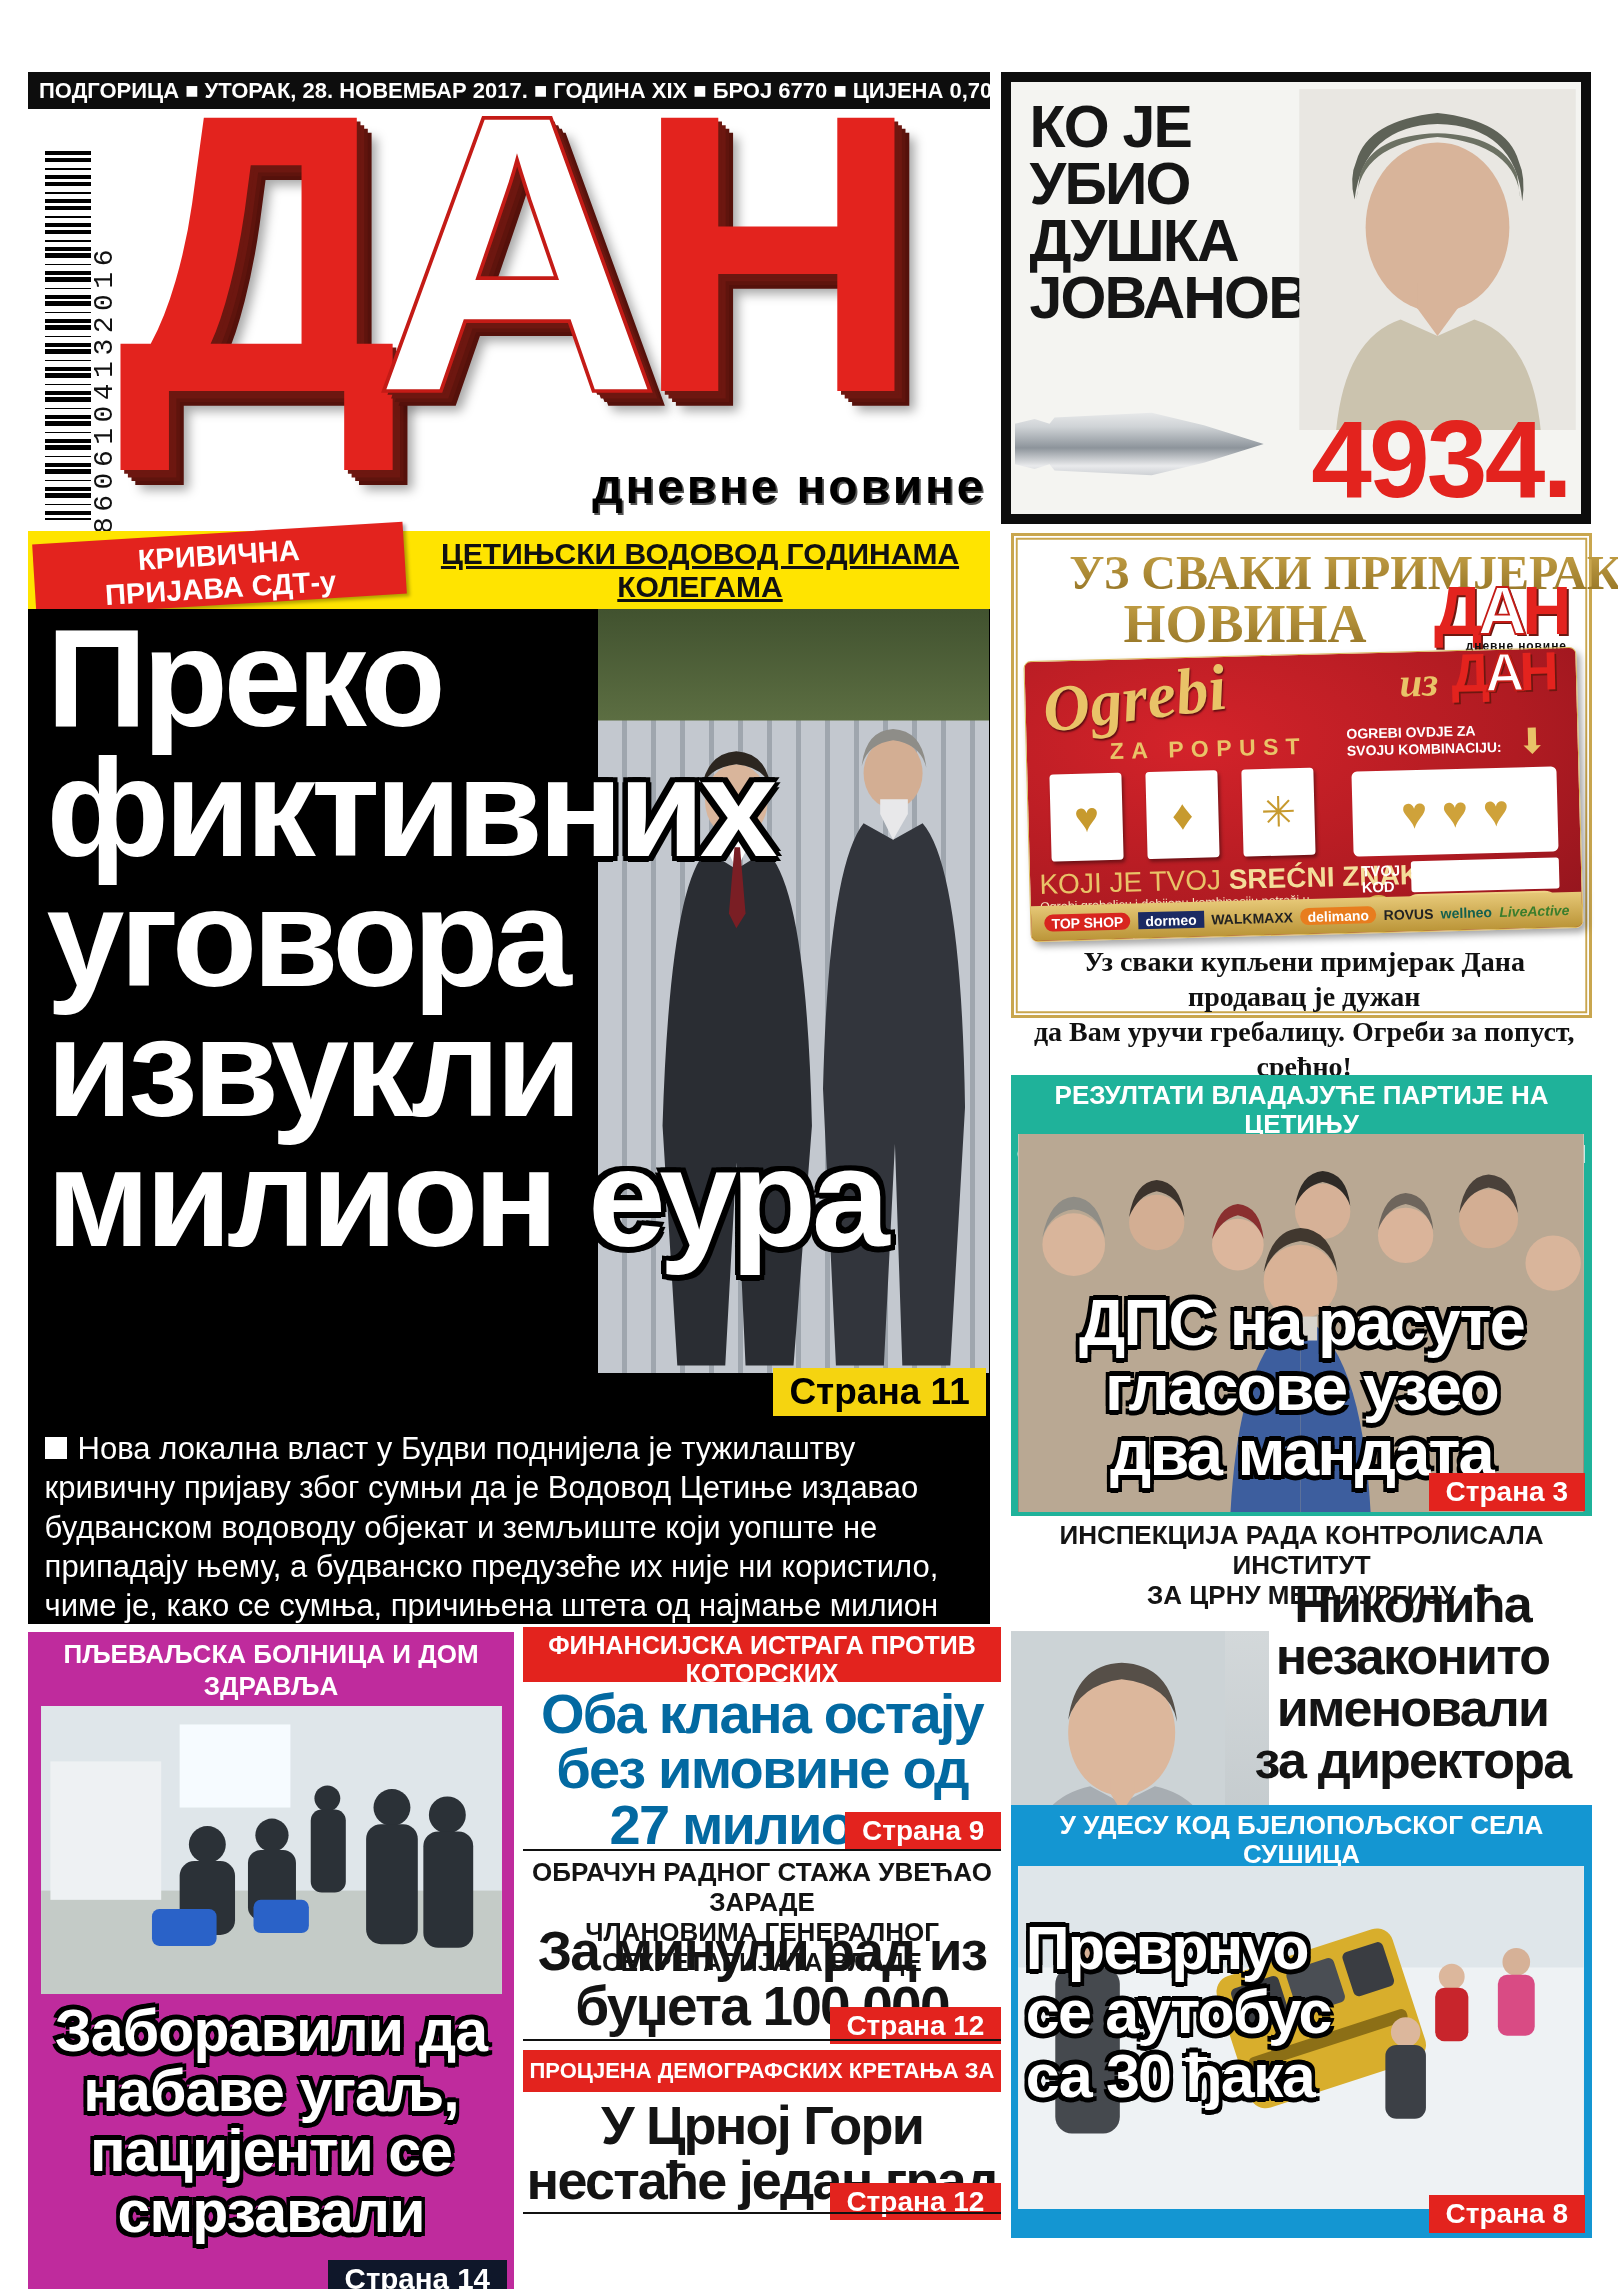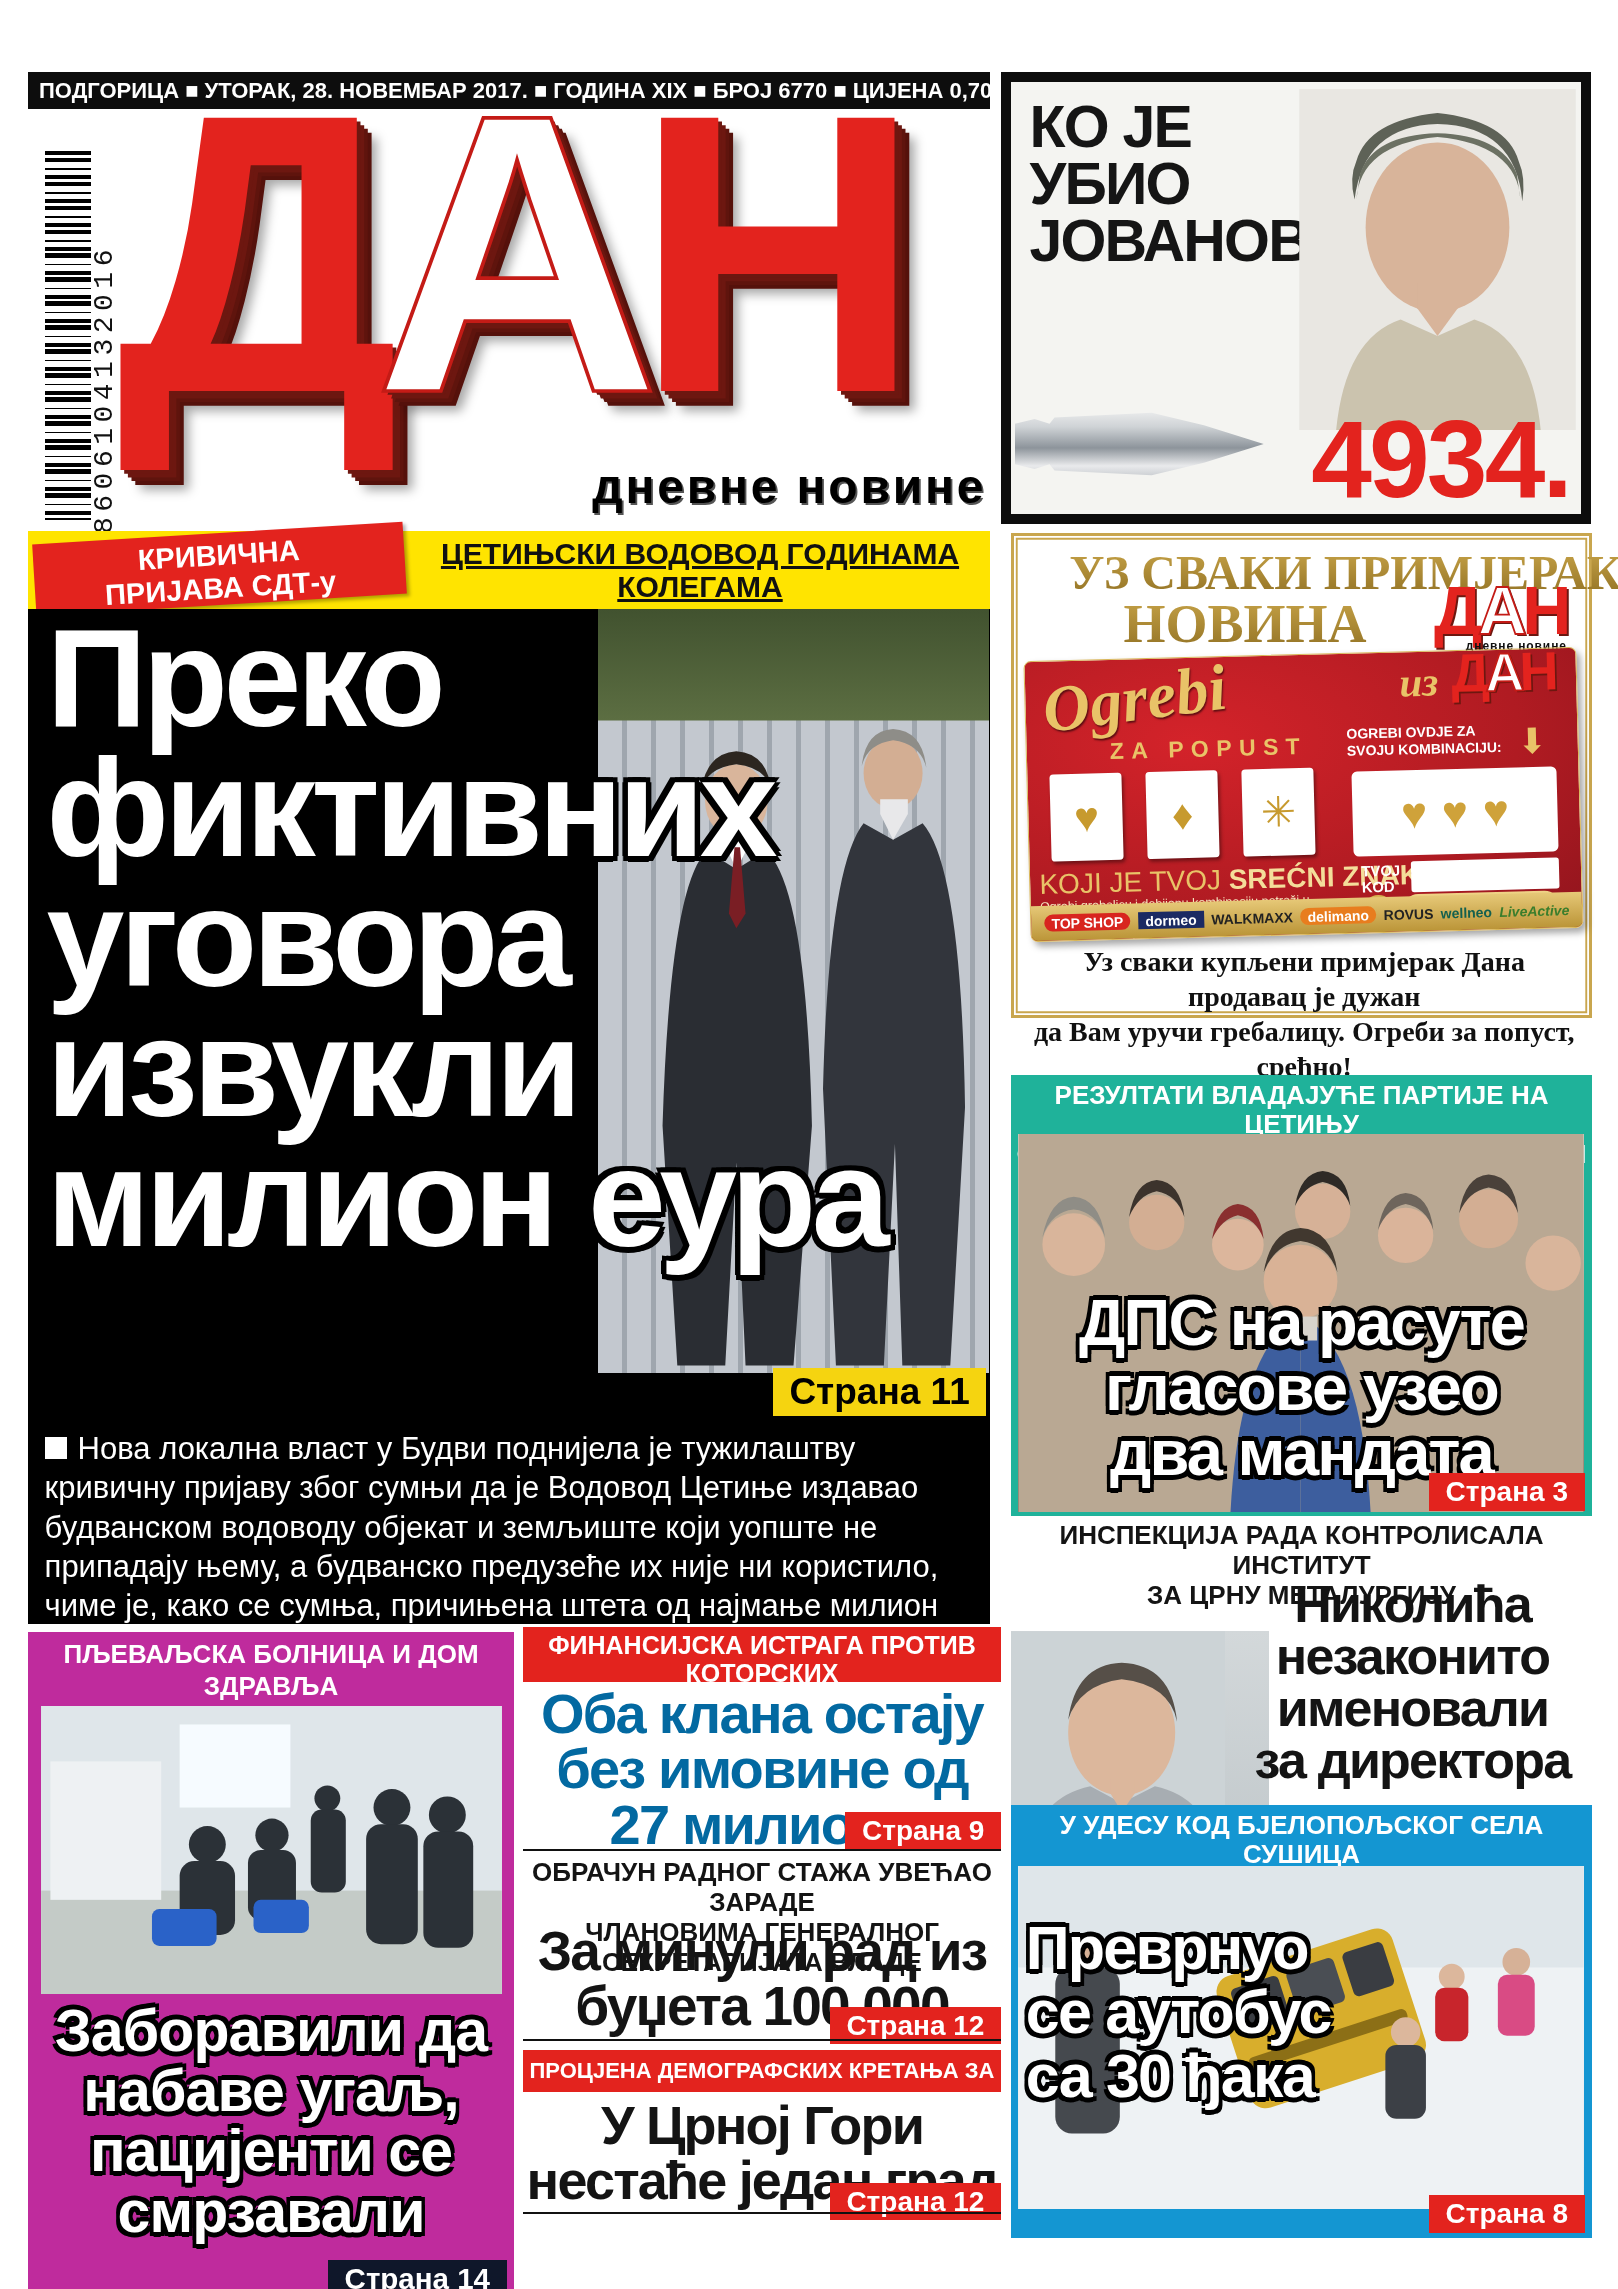--- a/index.html
+++ b/index.html
@@ -153,20 +153,21 @@
       <span class="logo-letter logo-white">А</span>
       <span class="logo-letter logo-red">Н</span>
     </div>
     <div id="tagline" class="abs">дневне новине</div>
   </div>
 
   <div id="murderbox" class="abs">
     <div id="murder-headline" class="abs">
       <div>КО ЈЕ</div>
       <div>УБИО</div>
+      <div>ДУШКА</div>
       <div>ЈОВАНОВИЋА</div>
     </div>
     <div id="murder-photo" class="abs">
       <svg width="277" height="341" viewBox="0 0 300 370">
         <rect width="300" height="370" fill="#e9e7e2"></rect>
         <ellipse cx="150" cy="150" rx="78" ry="92" fill="#d8b49a"></ellipse>
         <path d="M60 120 Q70 40 150 38 Q235 40 242 122 Q246 96 238 78 Q225 34 150 26 Q75 34 62 78 Q54 96 60 120Z" fill="#5e6257"></path>
         <path d="M62 120 Q66 60 150 52 Q236 60 240 120 L236 92 Q220 50 150 48 Q80 50 66 92Z" fill="#6c7163"></path>
         <path d="M40 370 Q50 270 110 250 L150 268 L190 250 Q252 270 262 370Z" fill="#cbc3ae"></path>
         <path d="M128 238 L150 268 L172 238 L172 210 L128 210Z" fill="#d8b49a"></path>

